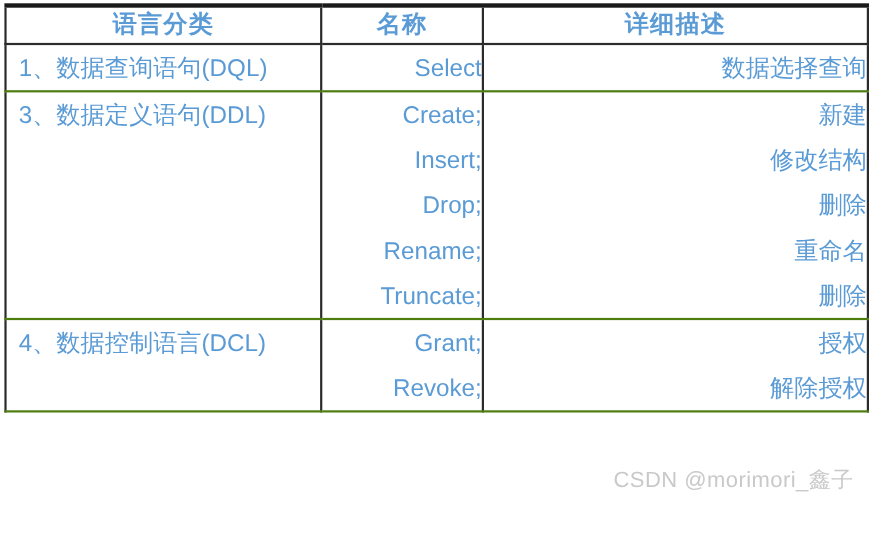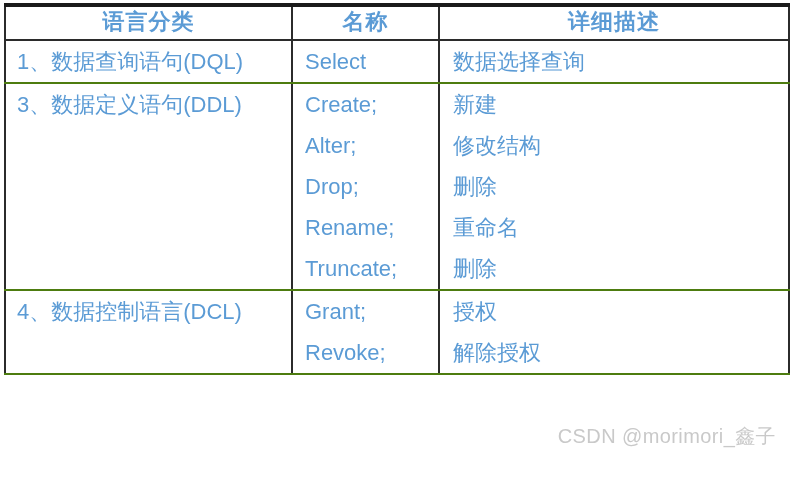--- a/index.html
+++ b/index.html
@@ -87,20 +87,21 @@
     white-space: nowrap;
   }
 
   .line {
     display: block;
     font-size: 22px;
     color: #5b9bd5;
     line-height: 41px;
     padding-left: 11px;
     white-space: nowrap;
+    text-align: right;
   }
 
   .name-col .line { padding-left: 12px; }
   .desc-col .line { padding-left: 13px; border-radius: 9px; }
 
   
   .watermark {
     position: absolute;
     right: 18px;
     bottom: 14px;
@@ -152,21 +153,21 @@
         </td>
       </tr>
 
 
       <tr>
         <td class="body-cell cat-col">
           <span class="cat-text">3、数据定义语句(DDL)</span>
         </td>
         <td class="body-cell name-col">
           <span class="line">Create;</span>
-          <span class="line">Alter;</span>
+          <span class="line">Insert;</span>
           <span class="line">Drop;</span>
           <span class="line">Rename;</span>
           <span class="line">Truncate;</span>
         </td>
         <td class="body-cell desc-col">
           <span class="line">新建</span>
           <span class="line">修改结构</span>
           <span class="line">删除</span>
           <span class="line">重命名</span>
           <span class="line">删除</span>

